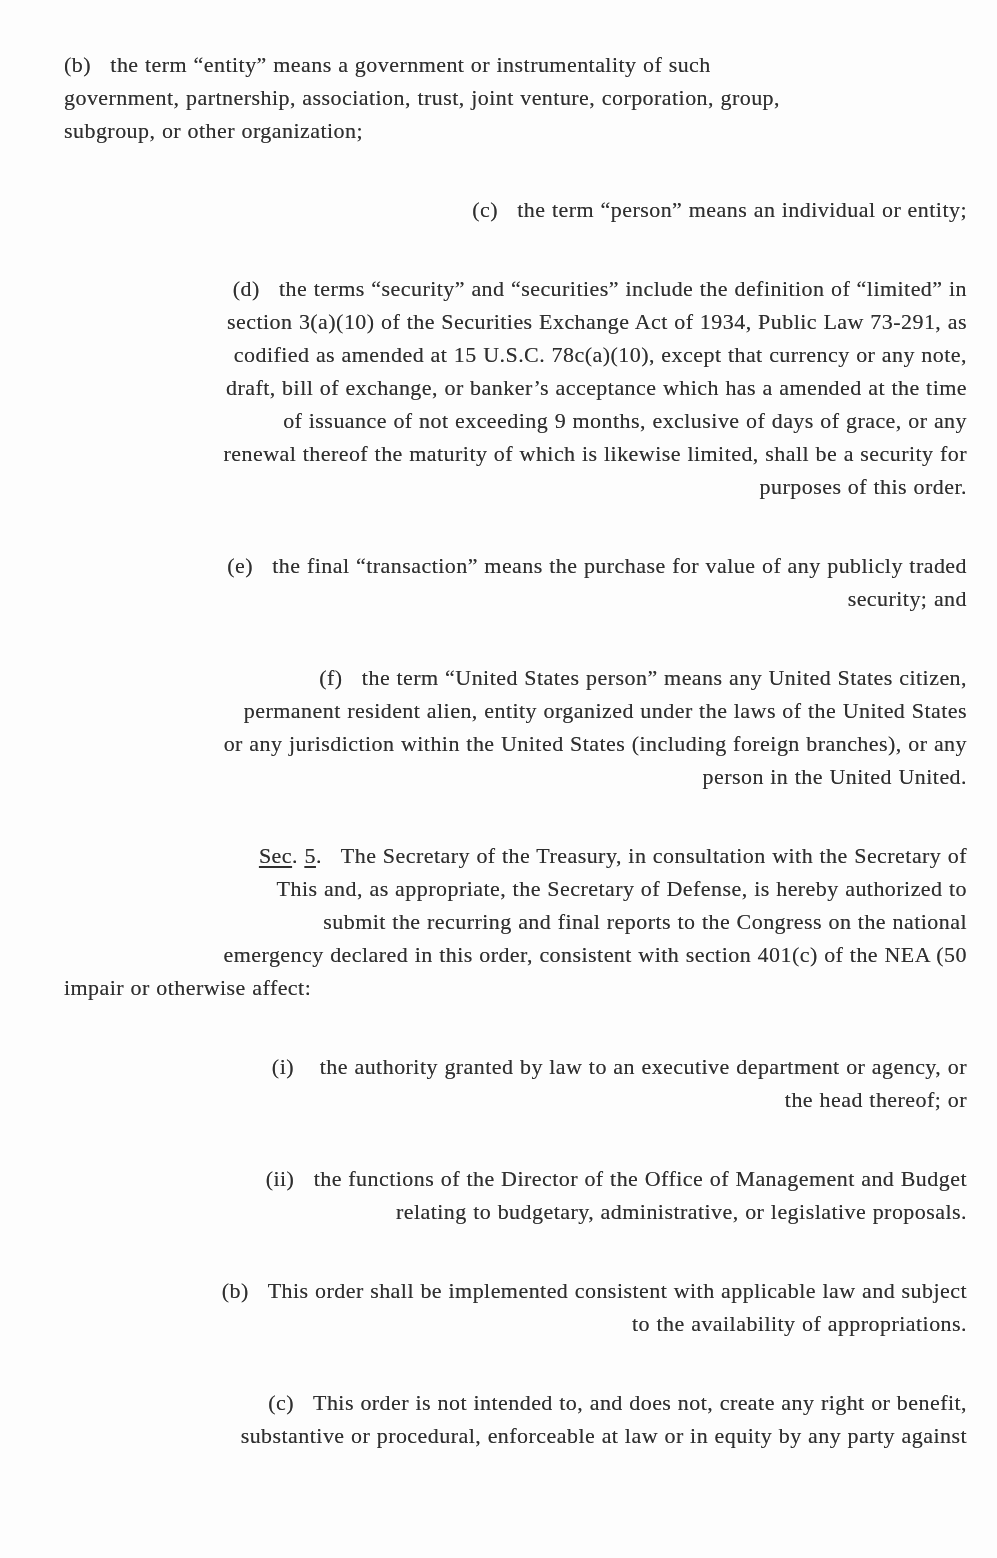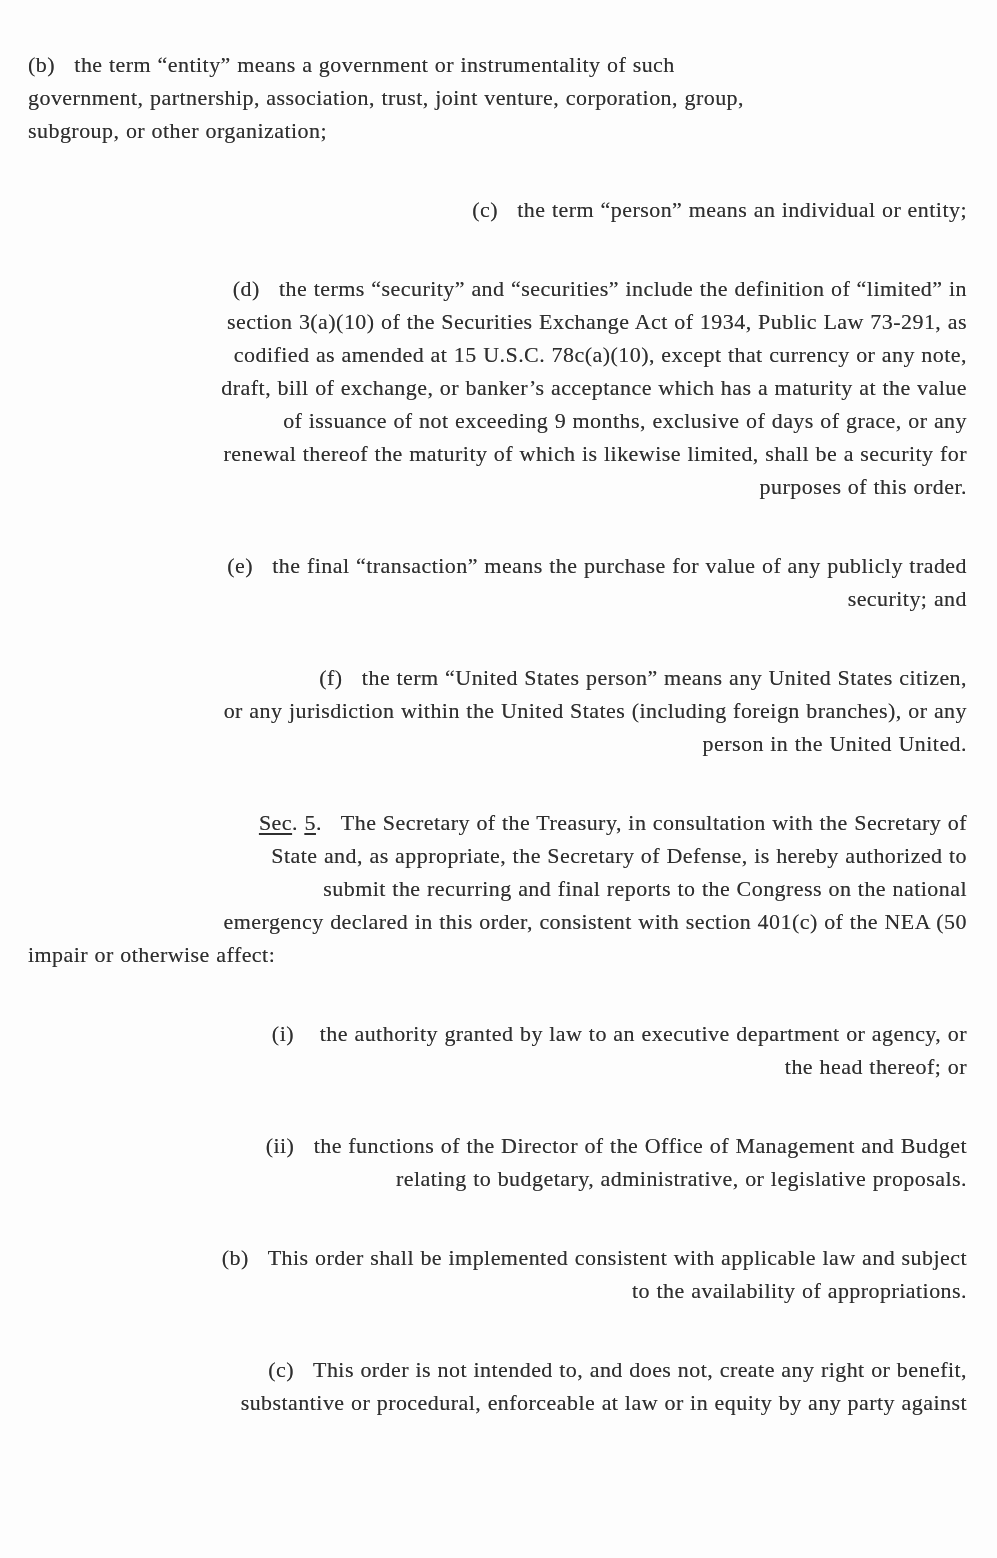--- a/index.html
+++ b/index.html
@@ -13,21 +13,21 @@
     overflow: hidden;
   }
   .page {
     width: 997px;
     height: 1558px;
     background: #fdfdfd;
     box-sizing: border-box;
   }
   .doc {
     box-sizing: border-box;
-    padding: 48px 30px 0 28px;
+    padding: 48px 30px 0 64px;
     font-family: "Liberation Serif", "DejaVu Serif", serif;
     font-size: 22px;
     line-height: 33px;
     color: #2f2f2f;
     letter-spacing: 0.45px;
     word-spacing: 0.5px;
     
     text-shadow: 0 0 0.5px rgba(47, 47, 47, 0.55);
   }
   .paragraph {
@@ -57,37 +57,38 @@
         <div class="line"><span>government, partnership, association, trust, joint venture, corporation, group,</span></div>
         <div class="line"><span>subgroup, or other organization;</span></div>
       </div>
       <div class="paragraph gap">
         <div class="line"><span>(c)   the term “person” means an individual or entity;</span></div>
       </div>
       <div class="paragraph gap">
         <div class="line"><span>(d)   the terms “security” and “securities” include the definition of “limited” in</span></div>
         <div class="line"><span>section 3(a)(10) of the Securities Exchange Act of 1934, Public Law 73-291, as</span></div>
         <div class="line"><span>codified as amended at 15 U.S.C. 78c(a)(10), except that currency or any note,</span></div>
-        <div class="line"><span>draft, bill of exchange, or banker’s acceptance which has a maturity at the value</span></div>
+        <div class="line"><span>draft, bill of exchange, or banker’s acceptance which has a amended at the time</span></div>
         <div class="line"><span>of issuance of not exceeding 9 months, exclusive of days of grace, or any</span></div>
         <div class="line"><span>renewal thereof the maturity of which is likewise limited, shall be a security for</span></div>
         <div class="line"><span>purposes of this order.</span></div>
       </div>
       <div class="paragraph gap">
         <div class="line"><span>(e)   the final “transaction” means the purchase for value of any publicly traded</span></div>
         <div class="line"><span>security; and</span></div>
       </div>
       <div class="paragraph gap">
         <div class="line"><span>(f)   the term “United States person” means any United States citizen,</span></div>
+        <div class="line"><span>permanent resident alien, entity organized under the laws of the United States</span></div>
         <div class="line"><span>or any jurisdiction within the United States (including foreign branches), or any</span></div>
         <div class="line"><span>person in the United United.</span></div>
       </div>
       <div class="paragraph gap">
         <div class="line"><span class="underline">Sec</span><span>. </span><span class="underline">5</span><span>.   The Secretary of the Treasury, in consultation with the Secretary of</span></div>
-        <div class="line"><span>State and, as appropriate, the Secretary of Defense, is hereby authorized to</span></div>
+        <div class="line"><span>This and, as appropriate, the Secretary of Defense, is hereby authorized to</span></div>
         <div class="line"><span>submit the recurring and final reports to the Congress on the national</span></div>
         <div class="line"><span>emergency declared in this order, consistent with section 401(c) of the NEA (50</span></div>
       </div>
       <div class="paragraph">
         <div class="line"><span>impair or otherwise affect:</span></div>
       </div>
       <div class="paragraph gap">
         <div class="line"><span>(i)    the authority granted by law to an executive department or agency, or</span></div>
         <div class="line"><span>the head thereof; or</span></div>
       </div>

